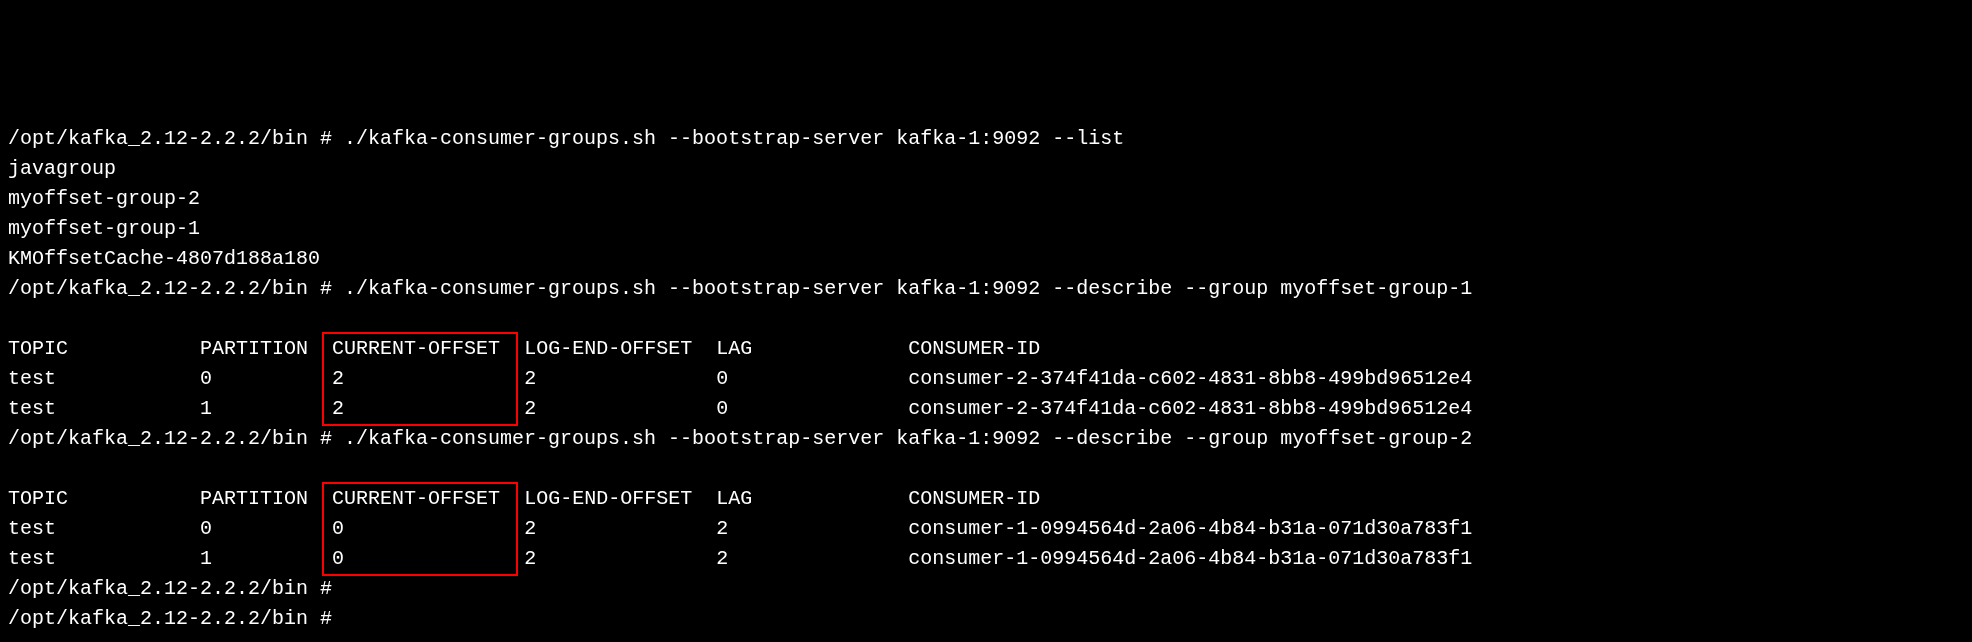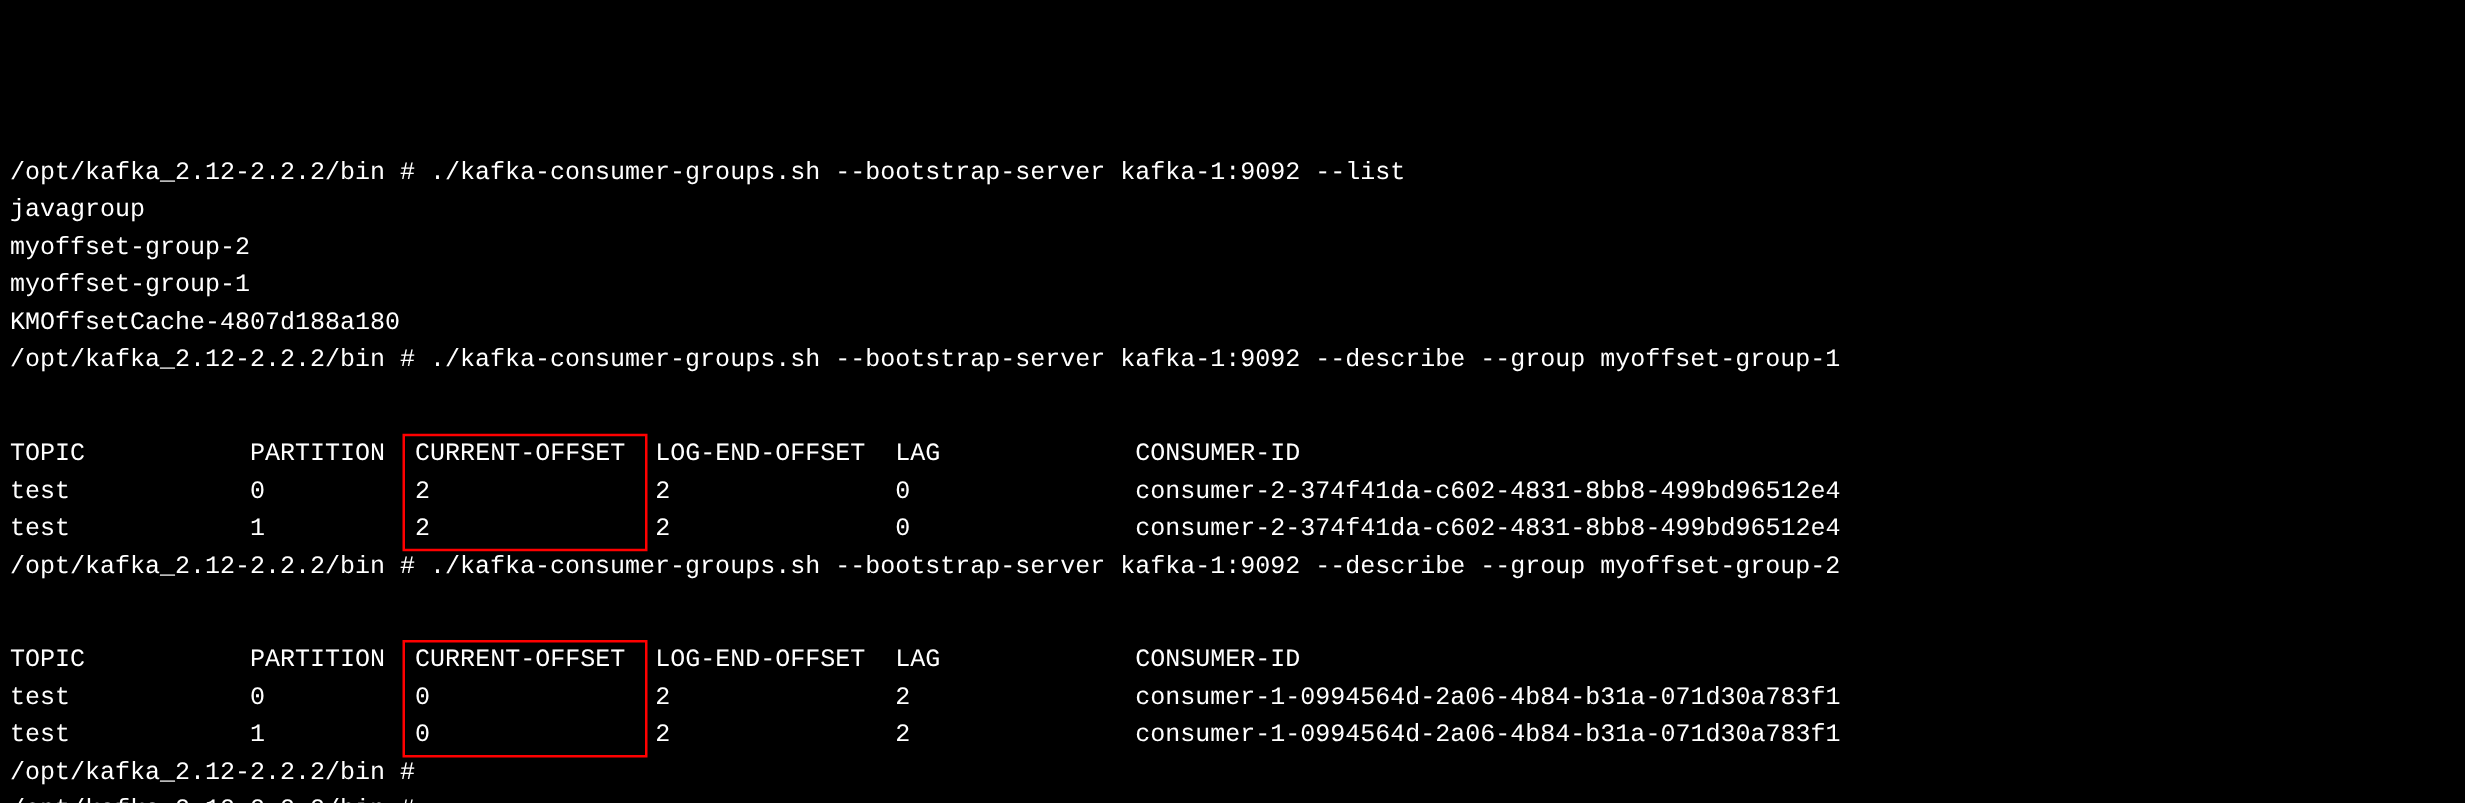--- a/index.html
+++ b/index.html
@@ -7,21 +7,21 @@
       background: #000;
       color: #fff;
       font-family: 'Consolas', 'Courier New', monospace;
       font-size: 20px;
       line-height: 1.5;
       white-space: pre;
       padding: 4px 8px;
       overflow-x: auto;
     }
     .line { display: block; min-height: 1.5em; }
-    .hl-wrap { position: relative; display: inline-block; margin-top: 15px; }
+    .hl-wrap { position: relative; display: inline-block; }
     .hl1, .hl2 {
       position: absolute;
       border: 2.5px solid #ff0000;
       pointer-events: none;
     }
   </style>
 </head>
 <body>
 
 

